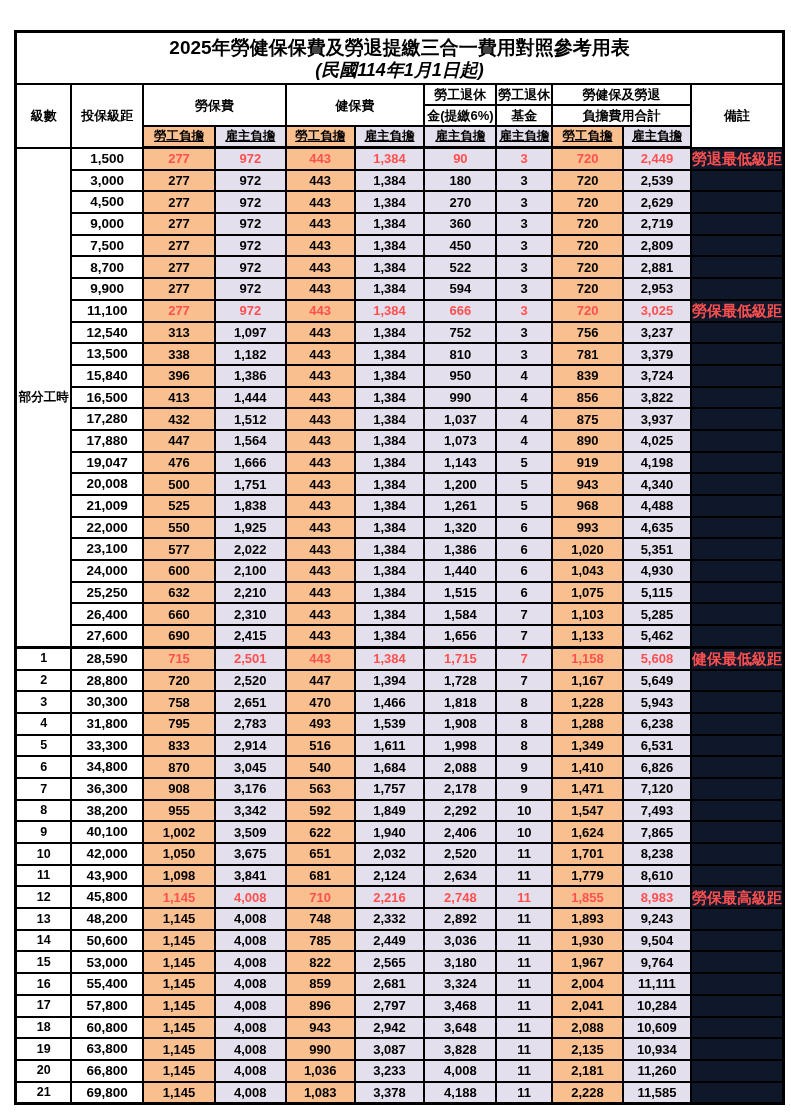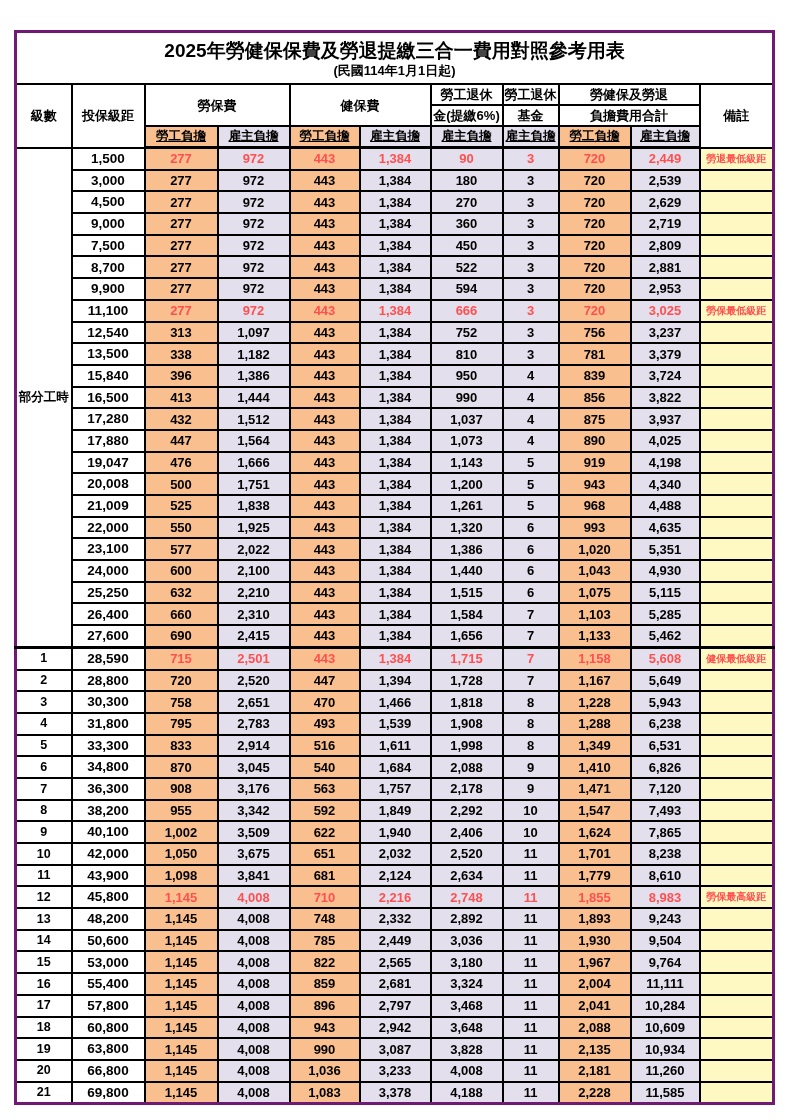--- a/index.html
+++ b/index.html
@@ -3,42 +3,42 @@
 <meta charset="utf-8">
 <style>
   html,body { margin:0; padding:0; background:#ffffff; }
   .sheet {
     position:relative; width:791px; height:1120px; background:#ffffff;
     font-family:"Liberation Sans", sans-serif; font-weight:bold; color:#000;
     overflow:hidden;
   }
   table.fee {
     border-collapse:collapse; table-layout:fixed;
-    margin:30px 6px 0 14px; border:3px solid #701a75;padding-left:12px;
+    margin:30px 6px 0 14px; border:3px solid #000000;padding-left:12px;
   }
   table.fee td, table.fee th {
     border:2px solid #000; padding:0; text-align:center; vertical-align:middle;
     font-weight:bold; overflow:hidden; white-space:nowrap;
   }
   
   td.title-cell { height:50px; }
   .t1 { font-size:19px; line-height:1.35; }
-  .t2 { font-size:13px; line-height:1.1; }
+  .t2 { font-size:18px; line-height:1.1;font-style:italic; }
   
   thead th { font-size:13px; height:19px; line-height:1; background:#fff; }
   tr.hC th { border-bottom:3px solid #000; font-size:12.5px;text-decoration:underline; }
   .emp-h { background:var(--emp-bg) !important; }
   .er-h  { background:var(--er-bg)  !important; }
   
   tbody td { height:19.7px; font-size:13px; line-height:1; }
   td.level-cell { font-size:12.5px; background:#fff; }
   td.bracket { font-size:13.5px; background:#fff; }
   td.emp { background:var(--emp-bg); }
   td.er  { background:var(--er-bg); }
-  td.remark { font-size:10px; background:#fef9c3; }
+  td.remark { font-size:15px; background:#0f172a; }
   tr.hl td.emp, tr.hl td.er, tr.hl td.remark { color:var(--hl); }
   tr.sep td { border-top:3px solid #000; }
 </style>
 </head>
 <body>
 
 <div class="sheet">
   <table class="fee">
     <colgroup>
       <col style="width:56px">

